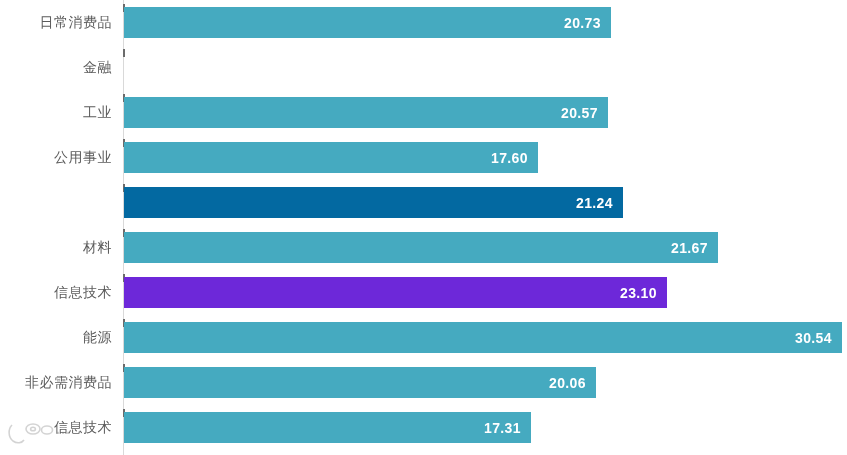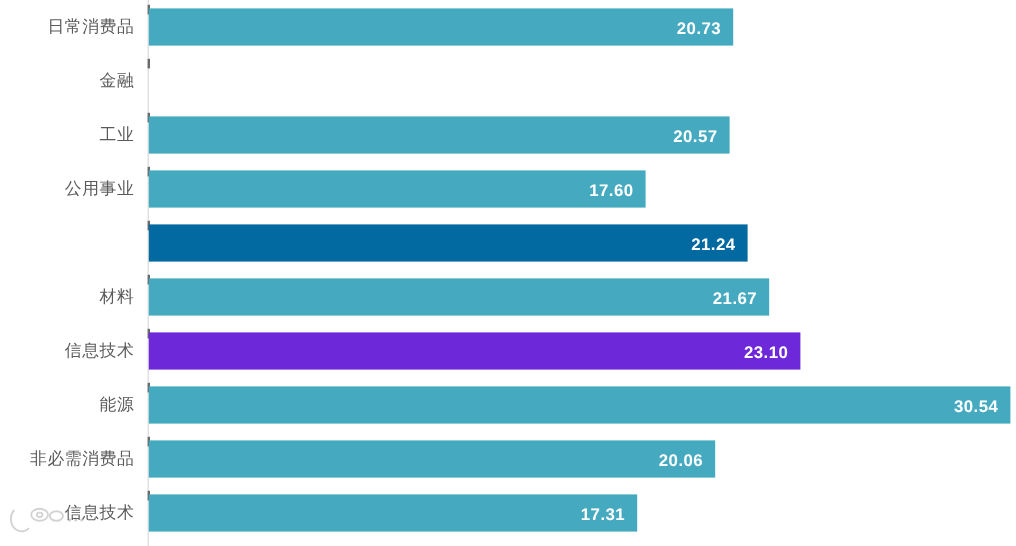--- a/index.html
+++ b/index.html
@@ -148,21 +148,21 @@
           <div class="tick" style="top: 4px;"></div>
           <div class="bar-wrap" style="width: 499px;">
             <div class="bar" style="background: #0369a1;">
               <span class="bar-value" style="color: rgb(255, 255, 255);">21.24</span>
             </div>
           </div>
         </div>
         <div class="row" style="top: 225px;">
           <div class="cat-label">材料</div>
           <div class="tick" style="top: 4px;"></div>
-          <div class="bar-wrap" style="width: 517px; border-radius: 10px;">
+          <div class="bar-wrap" style="width: 594px; border-radius: 10px;">
             <div class="bar" style="background: rgb(69, 170, 192);">
               <span class="bar-value" style="color: rgb(255, 255, 255);">21.67</span>
             </div>
           </div>
         </div>
         <div class="row" style="top: 270px; padding-left: 22px;">
           <div class="cat-label">信息技术</div>
           <div class="tick" style="top: 4px;"></div>
           <div class="bar-wrap" style="width: 543px;">
             <div class="bar" style="background: #6d28d9;">

